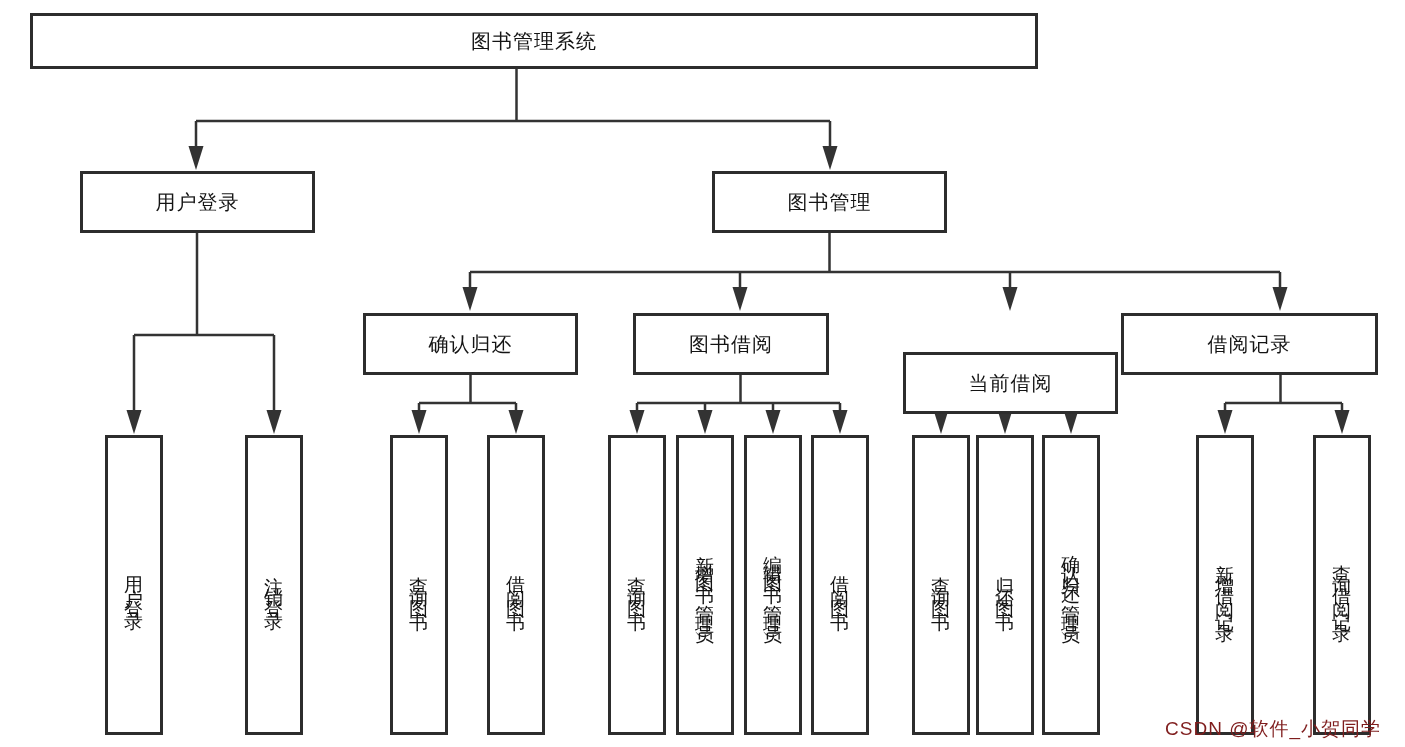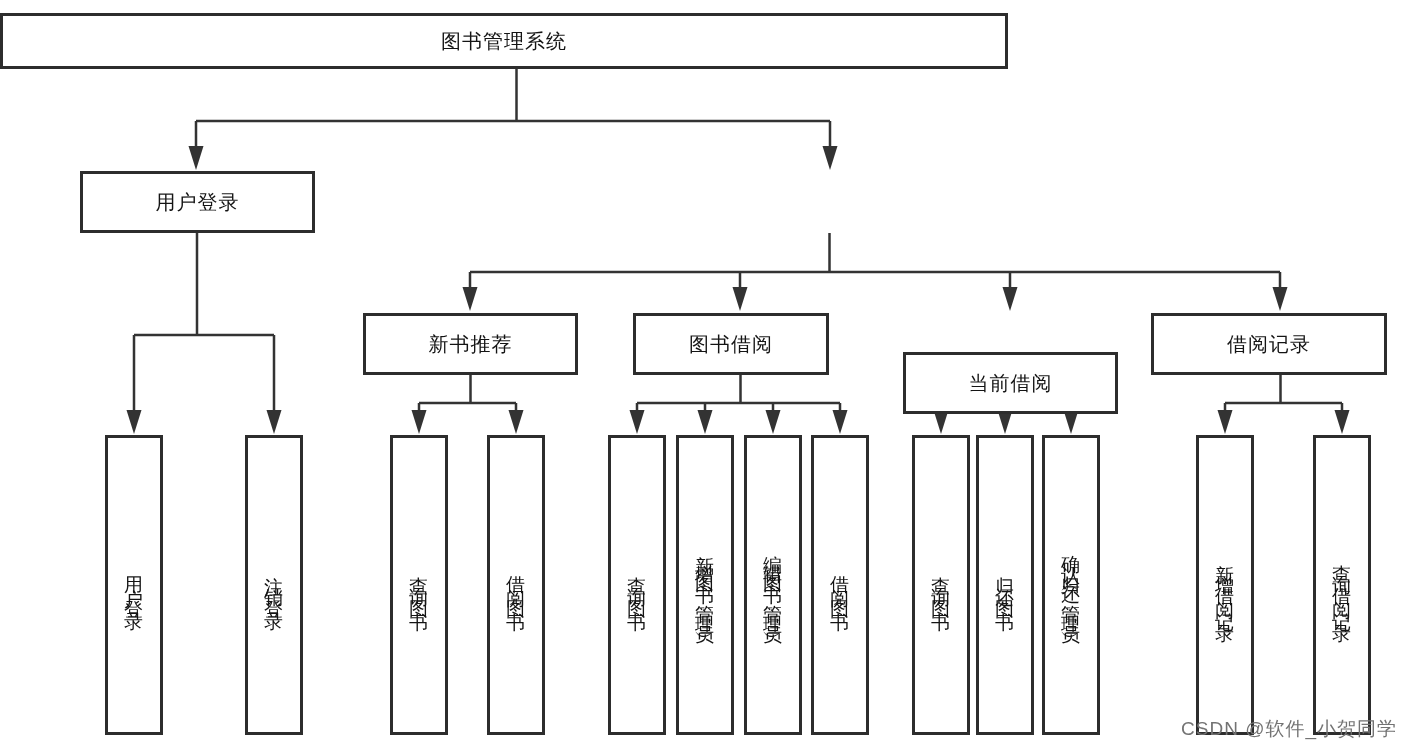--- a/index.html
+++ b/index.html
@@ -39,24 +39,24 @@
     letter-spacing:12px;
     line-height:1;
   }
   #connectors{
     position:absolute;
     left:0;top:0;
     pointer-events:none;
   }
   #watermark{
     position:absolute;
-    right:8px;
+    right:24px;
     bottom:5px;
     font-size:19px;
-    color:#737373;
+    color:#7f1d1d;
     letter-spacing:1px;
     z-index:5;
   }
 </style>
 </head>
 <body>
 
 <div id="canvas">
 
   <svg id="connectors" width="1405" height="747" viewBox="0 0 1405 747">
@@ -92,38 +92,41 @@
         <polygon points="765.5,410 780.5,410 773,434"></polygon>
         <polygon points="832.5,410 847.5,410 840,434"></polygon>
         <polygon points="933.5,410 948.5,410 941,434"></polygon>
         <polygon points="997.5,410 1012.5,410 1005,434"></polygon>
         <polygon points="1063.5,410 1078.5,410 1071,434"></polygon>
         <polygon points="1217.5,410 1232.5,410 1225,434"></polygon>
         <polygon points="1334.5,410 1349.5,410 1342,434"></polygon>
       </g>
   </svg>
 
-  <div class="node" style="left:0;top:13px;width:1008px;height:56px;">
+  <div class="node" style="left:30px;top:13px;width:1008px;height:56px;">
     <span>图书管理系统</span>
   </div>
 
   <div class="node" style="left:80px;top:171px;width:235px;height:62px;">
     <span>用户登录</span>
   </div>
+  <div class="node" style="left:712px;top:171px;width:235px;height:62px;">
+    <span>图书管理</span>
+  </div>
 
   <div class="node" style="left:363px;top:313px;width:215px;height:62px;">
-    <span>新书推荐</span>
+    <span>确认归还</span>
   </div>
   <div class="node" style="left:633px;top:313px;width:196px;height:62px;">
     <span>图书借阅</span>
   </div>
   <div class="node" style="left:903px;top:313px;width:215px;height:62px;margin-top:39px;">
     <span>当前借阅</span>
   </div>
-  <div class="node" style="left:1151px;top:313px;width:236px;height:62px;">
+  <div class="node" style="left:1121px;top:313px;width:257px;height:62px;">
     <span>借阅记录</span>
   </div>
 
   <div class="vnode" style="left:105px;top:435px;width:58px;height:300px;">
     <span class="vtext">用户登录</span>
   </div>
   <div class="vnode" style="left:245px;top:435px;width:58px;height:300px;">
     <span class="vtext">注销登录</span>
   </div>
 

